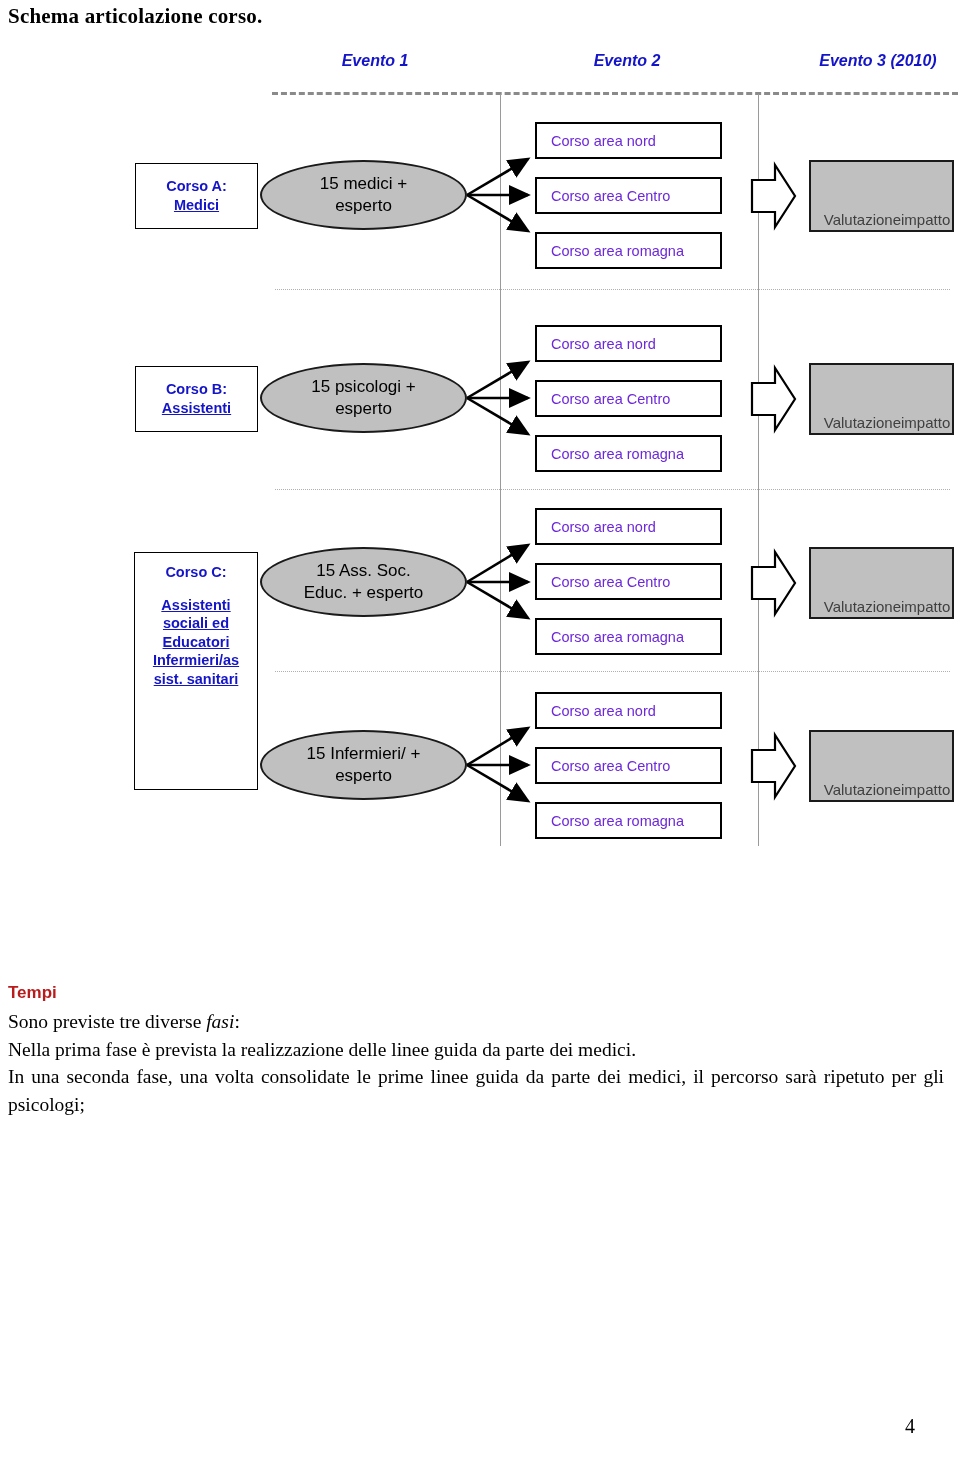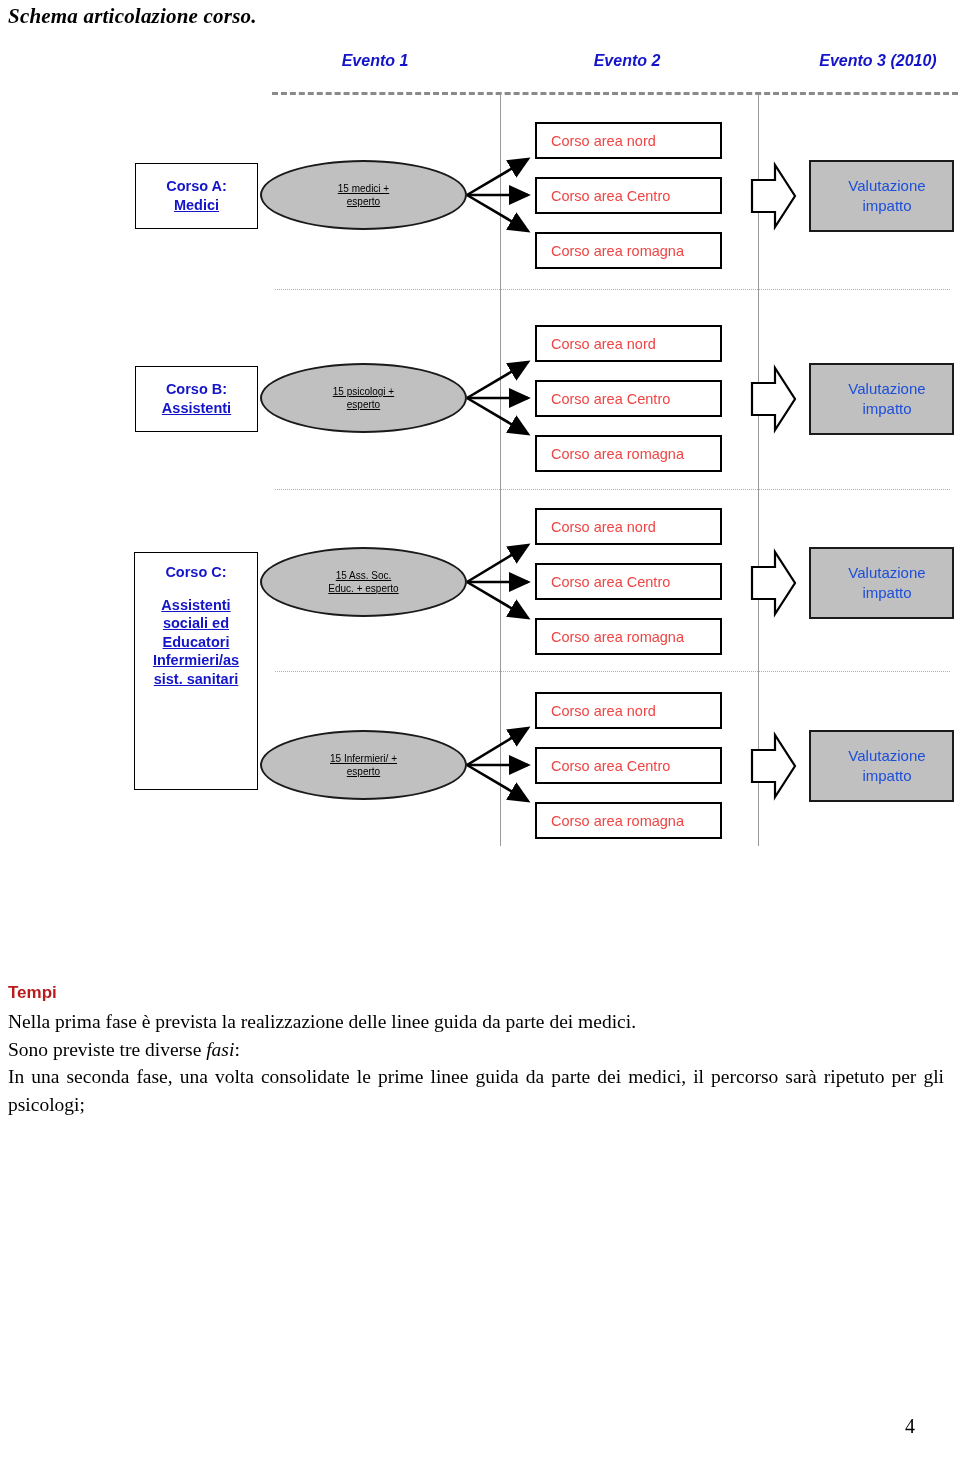--- a/index.html
+++ b/index.html
@@ -13,21 +13,20 @@
     position: relative;
     font-family: "Liberation Serif", serif;
     overflow: hidden;
   }
 
   .page-title {
     position: absolute;
     left: 8px;
     top: 4px;
     font-family: "Liberation Serif", serif;
-    font-style: italic;
     font-weight: bold;
     font-size: 21px;
     color: #000000;
     letter-spacing: 0.2px;
   }
 
   
   .evento-label {
     position: absolute;
     font-family: "Liberation Sans", sans-serif;
@@ -98,58 +97,57 @@
   .ellipse {
     position: absolute;
     background: #c0c0c0;
     border: 2px solid #1a1a1a;
     border-radius: 50%;
     display: flex;
     align-items: center;
     justify-content: center;
     box-sizing: border-box;
     font-family: "Liberation Sans", sans-serif;
-    font-size: 10px;
+    font-size: 17px;
     color: #000000;
     text-align: center;
     line-height: 1.3;
-    text-decoration: underline;
   }
 
   
   .area-box {
     position: absolute;
     width: 187px;
     height: 37px;
     border: 2px solid #000000;
     background: #ffffff;
     box-sizing: border-box;
     display: flex;
     align-items: center;
     font-family: "Liberation Sans", sans-serif;
     font-size: 14.5px;
-    color: #ef4444;
+    color: #6d28d9;
     padding-left: 14px;
   }
 
   
   .val-box {
     position: absolute;
     width: 145px;
     height: 72px;
     border: 2px solid #1a1a1a;
     background: #c0c0c0;
     box-sizing: border-box;
     display: flex;
-    flex-direction: column;
-    align-items: center;
+    flex-direction: row;
+    align-items: flex-end;
     justify-content: center;
     font-family: "Liberation Sans", sans-serif;
     font-size: 15px;
-    color: #1d4ed8;
+    color: #404040;
     line-height: 1.35;
     padding-left: 11px;
   }
 
   
   .overlay {
     position: absolute;
     left: 0;
     top: 0;
     width: 960px;
@@ -349,20 +347,20 @@
 </div>
 
 <div class="val-box" style="left:809px; top:730px;">
   <span>Valutazione</span>
   <span>impatto</span>
 </div>
 
 <div class="tempi-heading">Tempi</div>
 
 <div class="body-text">
-  <p style="text-align:left">Nella prima fase è prevista la realizzazione delle linee guida da parte dei medici.</p>
   <p style="text-align:left">
     <span>Sono previste tre diverse </span><span class="it">fasi</span><span>:</span>
   </p>
+  <p style="text-align:left">Nella prima fase è prevista la realizzazione delle linee guida da parte dei medici.</p>
   <p>In una seconda fase, una volta consolidate le prime linee guida da parte dei medici, il percorso sarà ripetuto per gli psicologi;</p>
 </div>
 
 <div class="page-number">4</div>
 
 </body></html>

